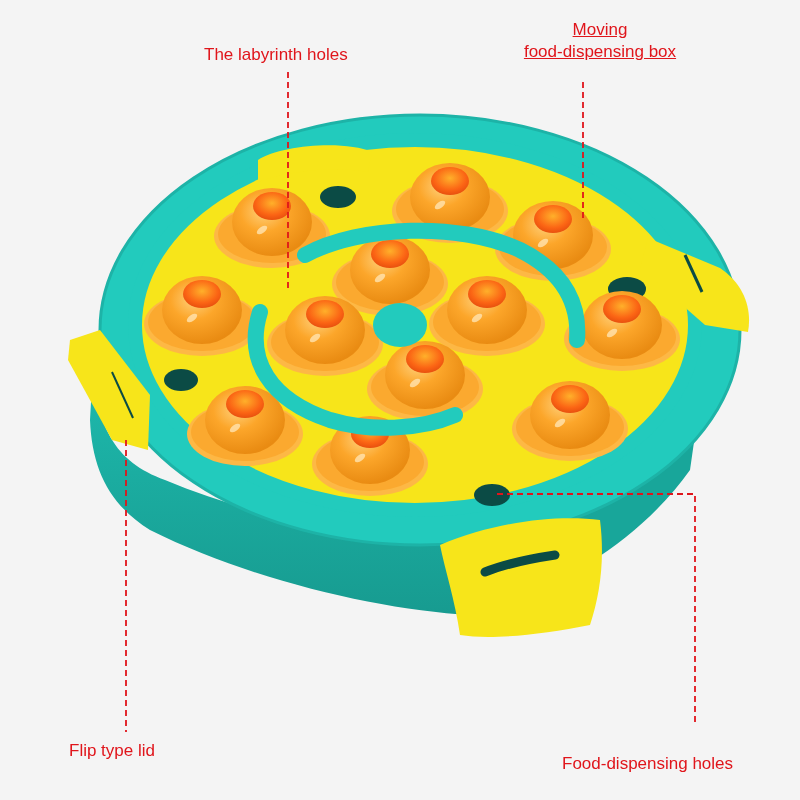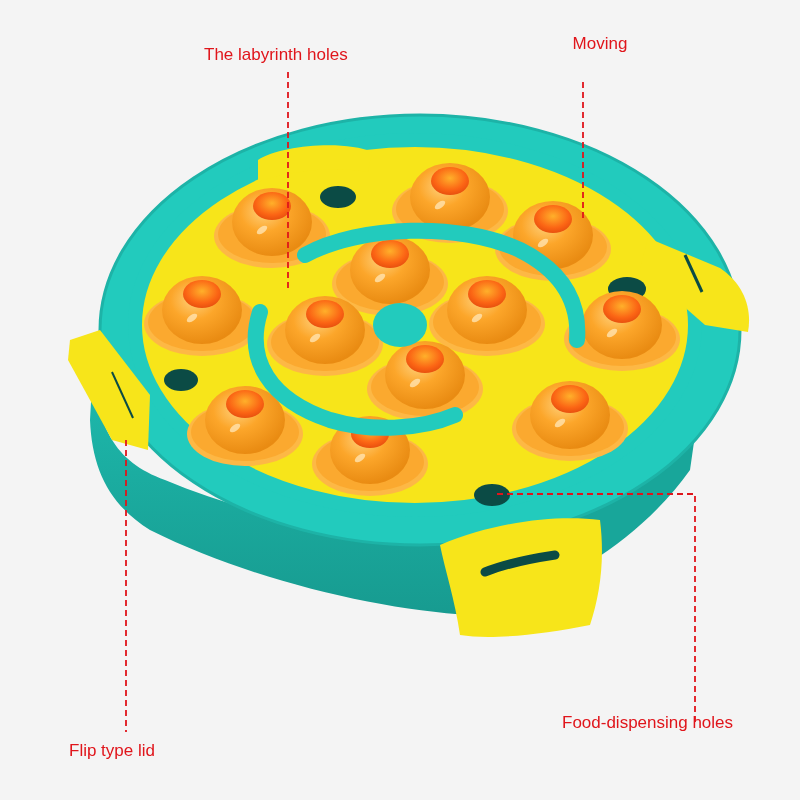--- a/index.html
+++ b/index.html
@@ -12,23 +12,23 @@
     .stage { position: absolute; left: 0; top: 0; width: 800px; height: 800px; }
     .callout-label {
       position: absolute;
       color: #e0151b;
       font-size: 17px;
       line-height: 22px;
       text-align: center;
       white-space: nowrap;
     }
     #label-track { left: 204px; top: 44px; }
-    #label-box { left: 540px; top: 33px; width: 160px; margin-left: -20px; }
+    #label-box { left: 540px; top: 19px; width: 160px; margin-left: -20px; text-decoration: underline; }
     #label-lid { left: 69px; top: 740px; text-align: center; }
-    #label-holes { left: 562px; top: 712px; text-align: left; }
+    #label-holes { left: 562px; top: 753px; text-align: left; }
     svg { position: absolute; left: 0; top: 0; }
   </style>
 </head>
 <body>
 
 <div class="stage">
   <svg width="800" height="800" viewBox="0 0 800 800">
     <defs>
       <radialGradient id="cupGrad" cx="40%" cy="35%" r="65%">
         <stop offset="0%" stop-color="#ffd07a"></stop>
@@ -108,15 +108,16 @@
       <line x1="583" y1="82" x2="583" y2="222"></line>
       <line x1="126" y1="440" x2="126" y2="732"></line>
       <polyline points="497,494 695,494 695,725"></polyline>
     </g>
   </svg>
 </div>
 
 <div class="callout-label" id="label-track">The labyrinth holes</div>
 <div class="callout-label" id="label-box">
   <div>Moving</div>
+  <div>food-dispensing box</div>
 </div>
 <div class="callout-label" id="label-lid">Flip type lid</div>
 <div class="callout-label" id="label-holes">Food-dispensing holes</div>
 
 </body></html>

